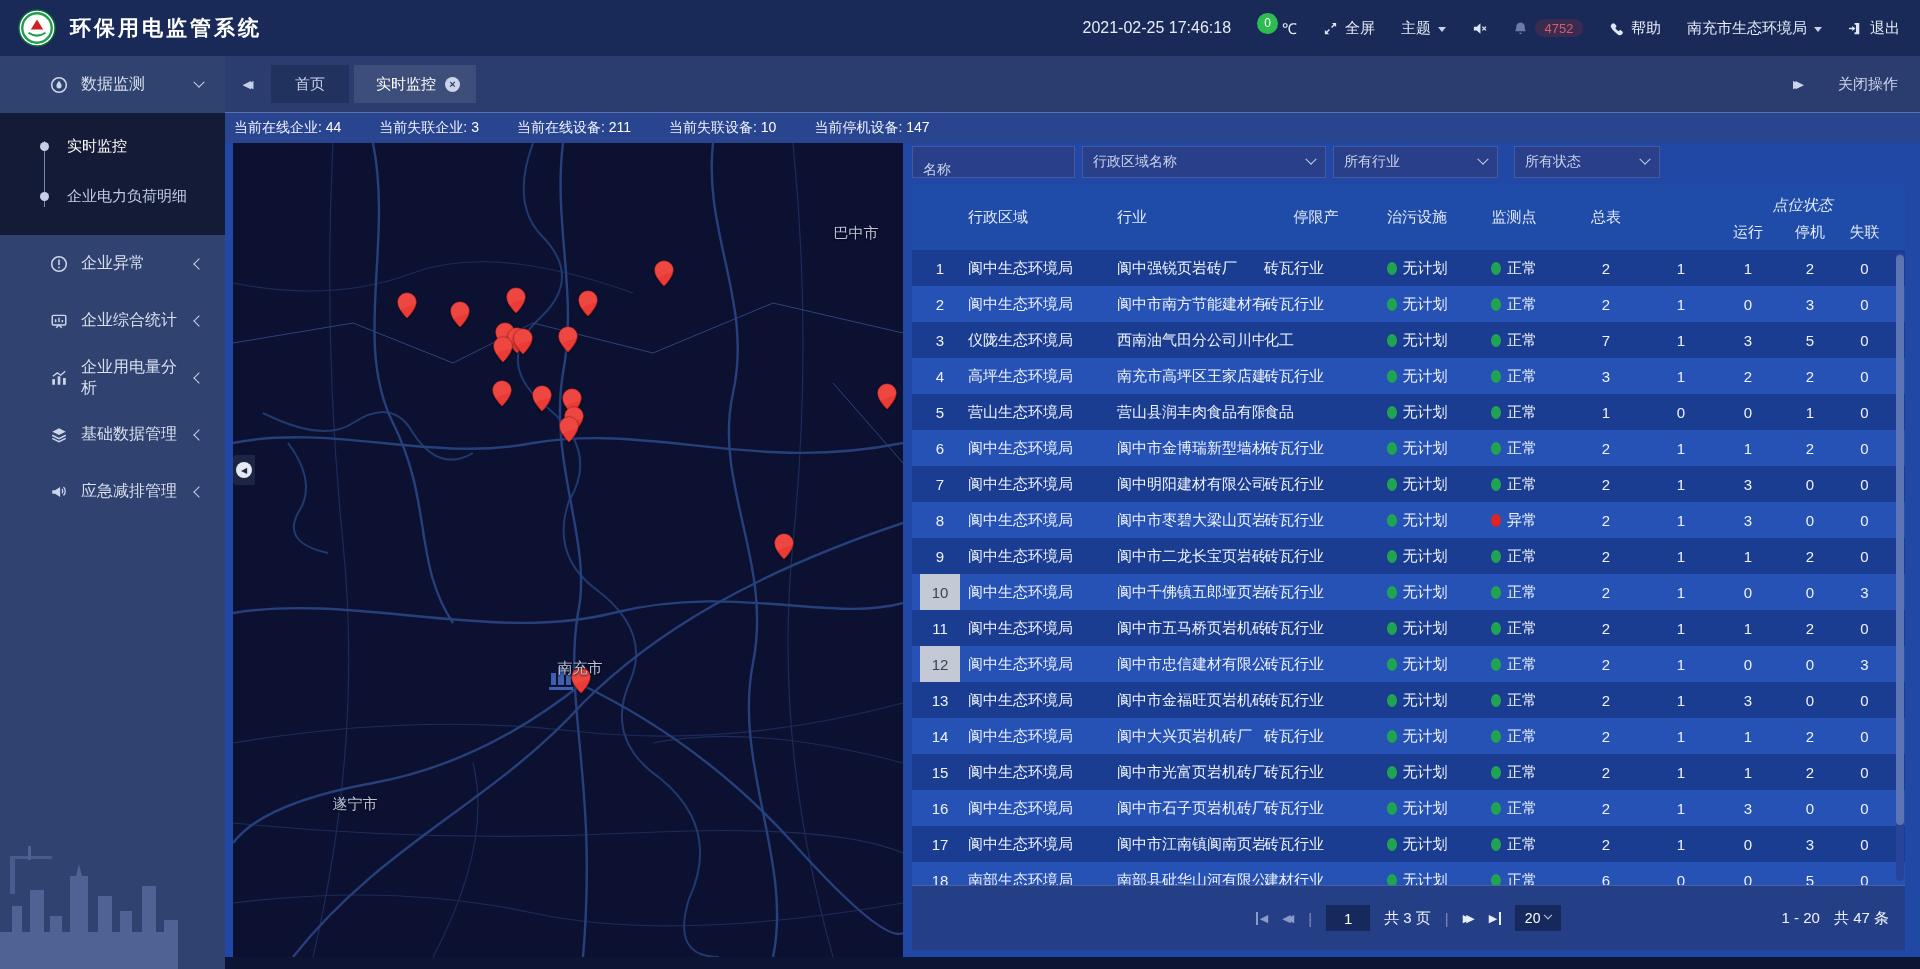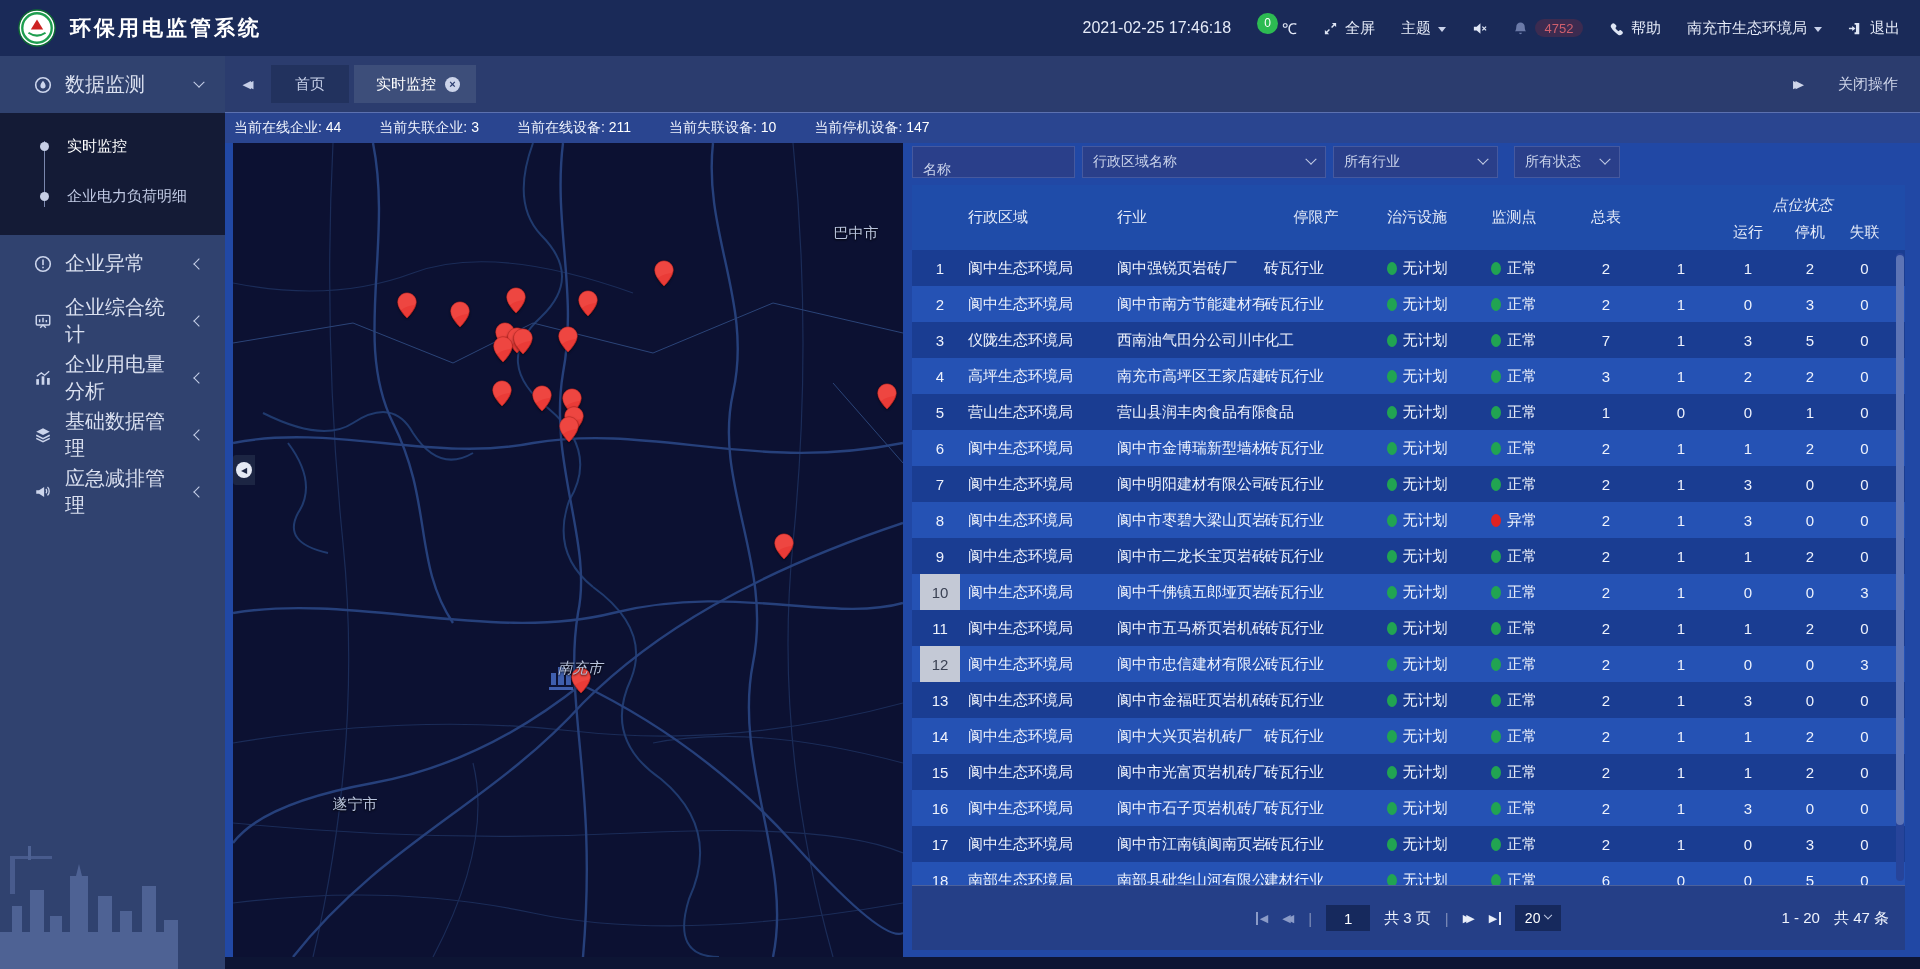--- a/index.html
+++ b/index.html
@@ -26,21 +26,21 @@
   .temp-unit{ font-size:15px; }
   .caret{ display:inline-block; width:0; height:0; border:4px solid transparent; border-top:5px solid #c9d2ea; transform:translateY(3px); }
   .hi{ width:15px; height:15px; fill:#dfe6f5; }
   .hi-dim{ fill:#6b7aa8; }
   .notif-pill{ min-width:48px; height:18px; border-radius:9px; background:#3c2b50; color:#cf5f6d; font-size:13px; display:flex; align-items:center; justify-content:center; padding:0 8px; }
   
   .sidebar{
     position:absolute; left:0; top:56px; width:225px; height:913px;
     background:#30426f; z-index:10; overflow:hidden;
   }
-  .side-item{ height:57px; display:flex; align-items:center; padding-left:34px; gap:13px; font-size:20px; color:#d9dfef; cursor:pointer; }
+  .side-item{ height:57px; display:flex; align-items:center; padding-left:50px; gap:13px; font-size:16px; color:#d9dfef; cursor:pointer; }
   .side-ico{ width:18px; height:18px; color:#ccd5ec; flex:0 0 auto; }
   .side-ico svg{ width:18px; height:18px; display:block; }
   .chev{ width:8px; height:8px; border-right:1.6px solid #c6cfe8; border-bottom:1.6px solid #c6cfe8; margin-left:auto; margin-right:22px; flex:0 0 auto; }
   .chev-down{ transform:rotate(45deg) translate(-2px,-2px); }
   .chev-left{ transform:rotate(135deg); }
   .submenu{ background:#141b36; padding:8px 0 14px 0; position:relative; }
   .sub-item{ height:50px; display:flex; align-items:center; padding-left:40px; gap:18px; font-size:15px; color:#c3cce6; cursor:pointer; position:relative; }
   .sub-item.active{ color:#ffffff; }
   .bullet{ width:9px; height:9px; border-radius:50%; background:#c7cfe6; flex:0 0 auto; position:relative; z-index:2; }
   .submenu::before{ content:""; position:absolute; left:44px; top:28px; bottom:28px; width:1px; background:#7a87ad; }
@@ -89,21 +89,21 @@
   .map-toggle .tg-circle{ width:16px; height:16px; border-radius:50%; background:#e5e9f4; color:#1c2543; font-size:8px; display:flex; align-items:center; justify-content:center; }
   
   .right-panel{ position:absolute; left:687px; top:0; width:993px; height:814px; }
   .filters{ position:absolute; left:0; top:3px; height:32px; width:100%; }
   .f-box{ position:absolute; top:0; height:32px; background:#2a3f8a; border:1px solid #45599f; display:flex; align-items:center; padding:0 10px; font-size:14px; color:#c9d2ea; cursor:pointer; }
   .f-input{ left:0; width:163px;align-items:flex-end; }
   .f-input input{ background:transparent; border:none; outline:none; color:#e9eef9; font-size:14px; width:100%; font-family:inherit; }
   .f-input input::placeholder{ color:#c9d2ea; }
   .f-region{ left:170px; width:244px; }
   .f-industry{ left:421px; width:165px; }
-  .f-status{ left:602px; width:106px;text-align:center; }
+  .f-status{ left:602px; width:146px;text-align:center; }
   .sel-caret{ margin-left:auto; width:8px; height:8px; border-right:1.5px solid #c2cbe4; border-bottom:1.5px solid #c2cbe4; transform:rotate(45deg) translate(-2px,-2px); }
   
   .grid-cols{ display:grid; grid-template-columns:56px 149px 147px 104px 98px 96px 88px 62px 72px 52px 57px; }
   .thead{
     position:absolute; left:0; top:42px; width:993px; height:65px;
     background:#1f4ca9; padding-right:12px;
     grid-template-rows:32px 33px; font-size:15px; color:#e3e9f7;
   }
   .hc{ display:flex; align-items:center; justify-content:center; grid-row:1/3; }
   .hc-left{ justify-content:flex-start; }
@@ -464,21 +464,21 @@
           <path d="M12 1C5.9 1 1 5.9 1 12c0 3 1.5 6.5 3.5 9.7C9 18 16 16 21.8 15.2 22.6 14 23 13 23 12 23 5.9 18.1 1 12 1z" fill="#f0504b" opacity=".55"></path>
         </svg>
       </div>
       <div class="map-pin" style="left: 348px; top: 551px;">
         <svg viewBox="0 0 24 32">
           <path d="M12 1C5.9 1 1 5.9 1 12c0 8.5 11 19 11 19s11-10.5 11-19C23 5.9 18.1 1 12 1z" fill="#ea3b37" stroke="#b92421" stroke-width="1"></path>
           <path d="M12 1C5.9 1 1 5.9 1 12c0 3 1.5 6.5 3.5 9.7C9 18 16 16 21.8 15.2 22.6 14 23 13 23 12 23 5.9 18.1 1 12 1z" fill="#f0504b" opacity=".55"></path>
         </svg>
       </div>
       <div class="map-city" style="left: 623px; top: 90px;">巴中市</div>
-      <div class="map-city" style="left: 347px; top: 525px; font-style: italic;">南充市</div>
+      <div class="map-city" style="left: 347px; top: 525px;">南充市</div>
       <div class="map-city" style="left: 122px; top: 661px;">遂宁市</div>
     </div>
 
   <div class="right-panel">
     <div class="filters">
       <div class="f-box f-input">
         <input placeholder="名称" style="">
       </div>
       <div class="f-box f-region">
         <span>行政区域名称</span>

